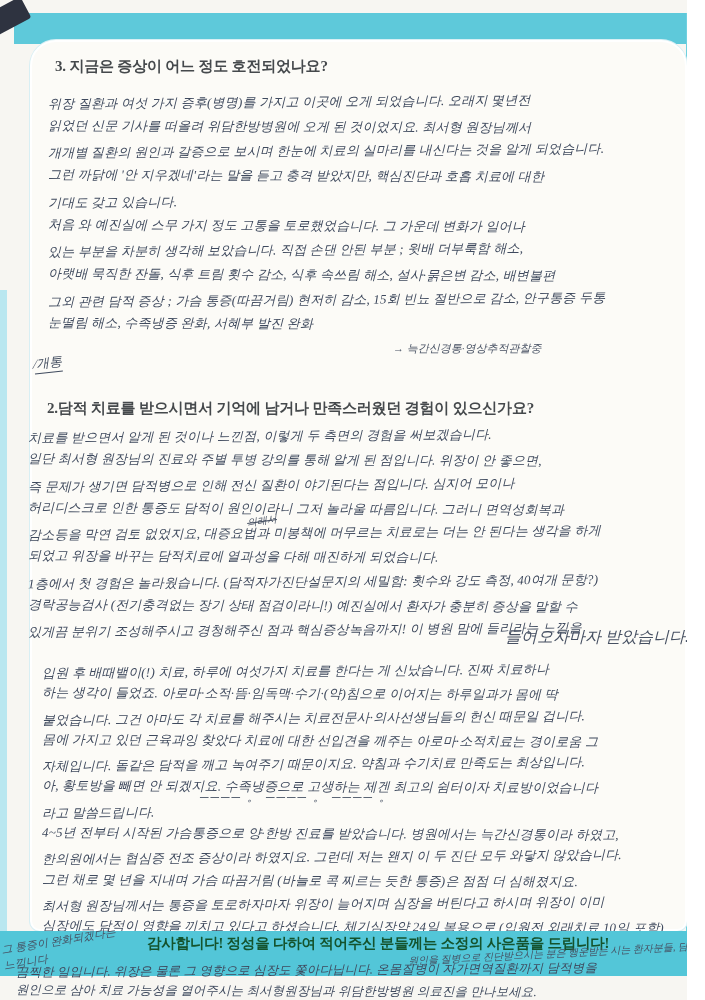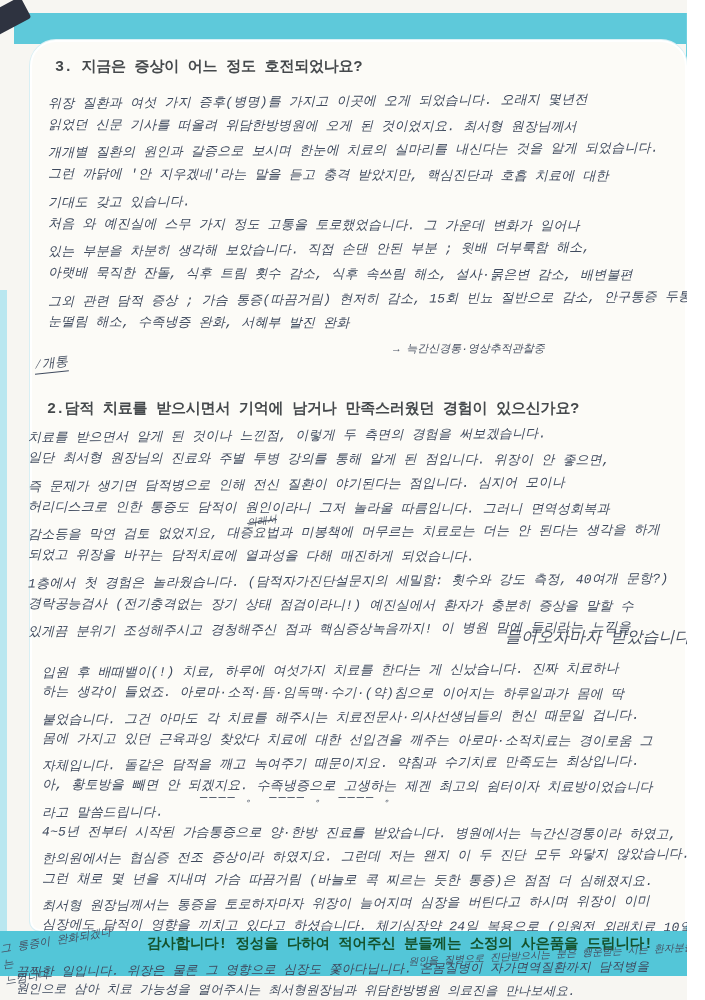--- a/index.html
+++ b/index.html
@@ -1,19 +1,19 @@
 <!DOCTYPE html>
 <html><head>
 <meta charset="utf-8">
 <style>
   html,body{margin:0;padding:0;}
   .scan{
     position:relative;width:687px;height:1000px;overflow:hidden;
     background:#f7f6f2;
-    font-family:Liberation Mono, monospace;
+    font-family:Liberation Serif, serif;
   }
   
   .band-top{position:absolute;left:14px;top:13px;width:691px;height:31px;background:#5ec9da;border-radius:12px 0 0 0;}
   .strip-right{position:absolute;left:686px;top:13px;width:19px;height:962px;background:#6fd0df;}
   .band-bottom{position:absolute;left:0;top:931px;width:705px;height:45px;background:#53c6d8;}
   .left-streak{position:absolute;left:0;top:290px;width:7px;height:686px;background:#b9e7f0;}
   .corner-mark{position:absolute;left:-10px;top:4px;width:38px;height:24px;background:#2e3340;transform:rotate(-28deg);border-radius:3px;}
   
   .panel{
     position:absolute;left:30px;top:40px;width:657px;height:891px;

